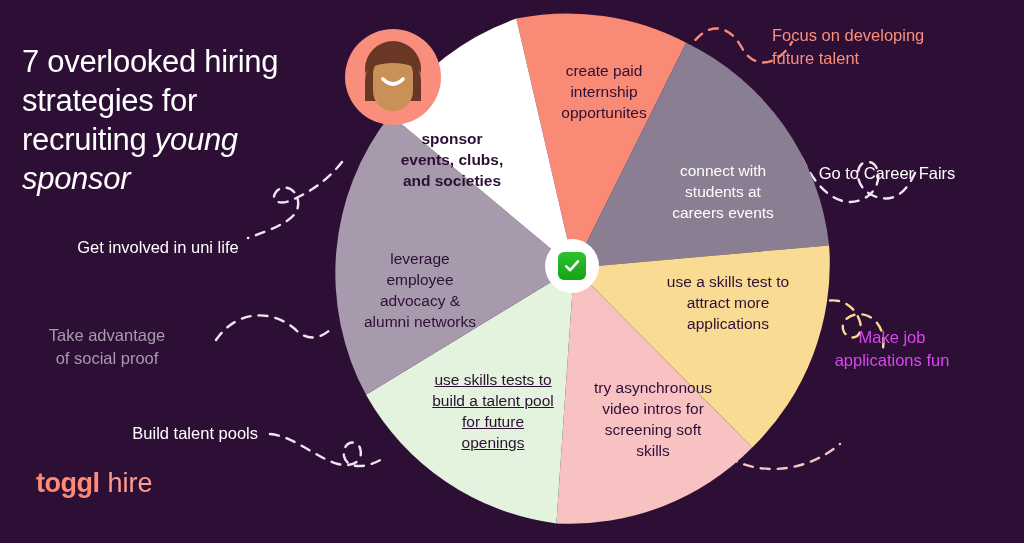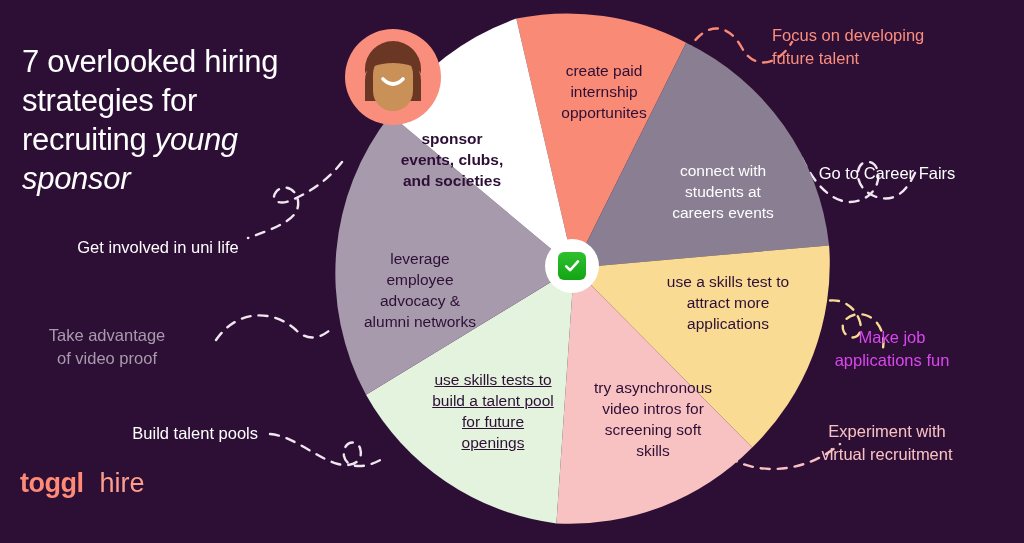--- a/index.html
+++ b/index.html
@@ -78,24 +78,23 @@
     line-height:23px;
     white-space:pre-line;
   }
 
   
   .deco { position:absolute; pointer-events:none; }
 
   
   #logo {
     position:absolute;
-    left:20px; top:468px;
+    left:36px; top:468px;
     display:flex; align-items:baseline;
     font-size:27px;
-    gap:8px;
   }
   #logo-toggl { color:#fd8b78; font-weight:bold; letter-spacing:-0.5px; }
   #logo-hire  { color:#fd9d8c; font-weight:normal; margin-left:8px; letter-spacing:0px; }
 </style>
 </head>
 <body>
 
 <div id="stage" style="background: rgb(45, 15, 54);">
 
   <h1 id="title" style="color: rgb(255, 255, 255);">
@@ -202,27 +201,25 @@
   </div>
 
   <div class="anno" style="left: 772px; top: 24px; width: 240px; text-align: left; color: rgb(250, 142, 125);">Focus on developing
 future talent</div>
 
   <div class="anno" style="left: 762px; top: 122px; width: 250px; text-align: center; color: rgb(255, 255, 255); margin-top: 40px;">Go to Career Fairs</div>
 
   <div class="anno" style="left: 772px; top: 326px; width: 240px; text-align: center; color: #d946ef;">Make job
 applications fun</div>
 
-  <div class="anno" style="left: 762px; top: 420px; width: 250px; text-align: center; color: rgb(249, 194, 194);">Experiment with
-virtual recruitment</div>
 
   <div class="anno" style="left: 20px; top: 422px; width: 238px; text-align: right; color: rgb(255, 255, 255);">Build talent pools</div>
 
   <div class="anno" style="left: 14px; top: 324px; width: 186px; text-align: center; color: rgb(168, 154, 173);">Take advantage
-of video proof</div>
+of social proof</div>
 
   <div class="anno" style="left: 40px; top: 236px; width: 236px; text-align: center; color: rgb(255, 255, 255);">Get involved in uni life</div>
 
   <div id="logo">
     <span id="logo-toggl" style="color: rgb(253, 139, 120);">toggl</span>
     <span id="logo-hire" style="color: rgb(253, 157, 140);">hire</span>
   </div>
 
 </div>
 

